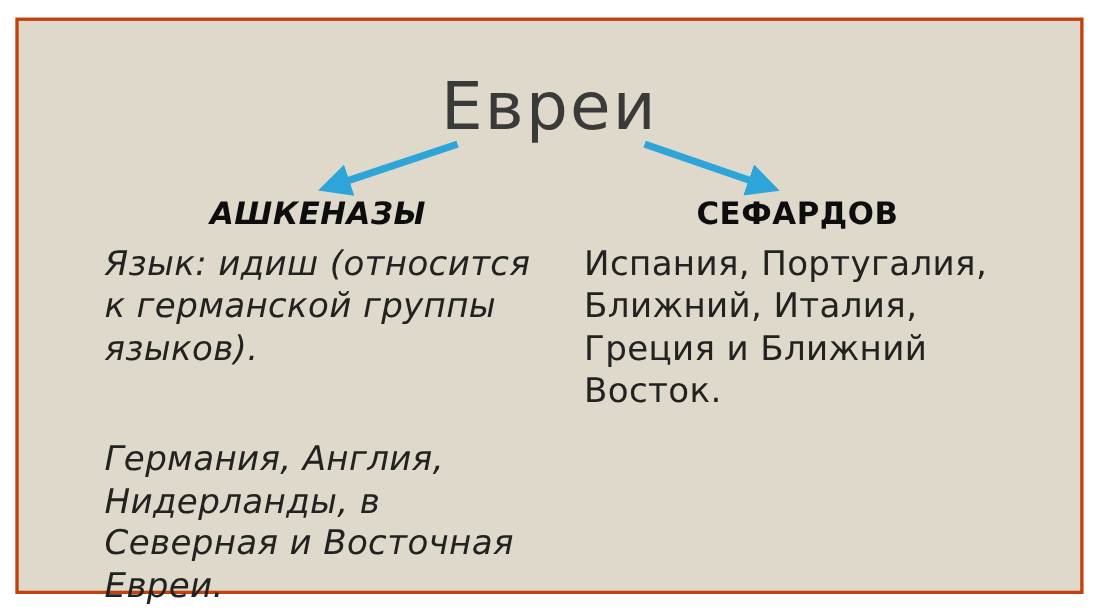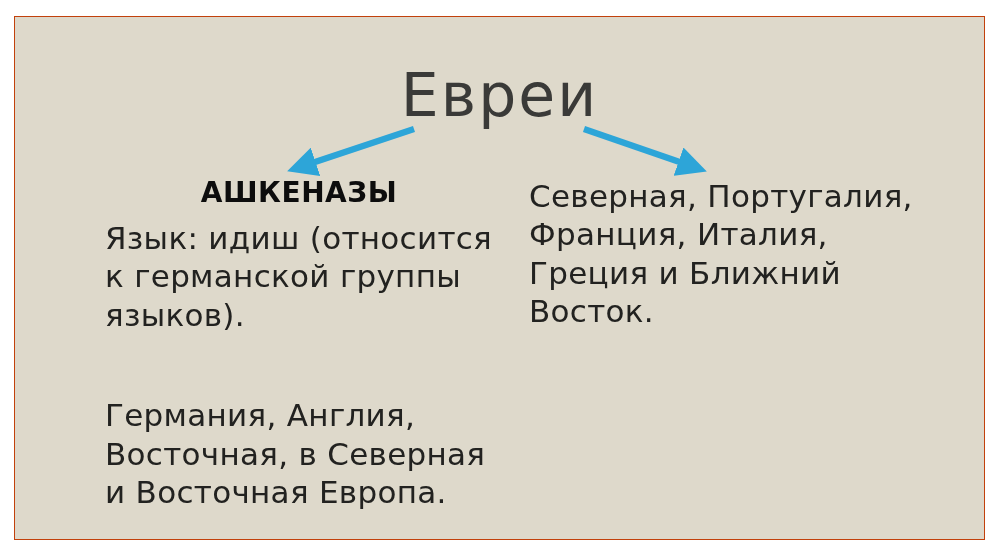--- a/index.html
+++ b/index.html
@@ -11,21 +11,21 @@
   }
   .page {
     position: relative;
     width: 1000px; height: 560px;
   }
   .slide {
     position: absolute;
     left: 14px; top: 16px;
     width: 971px; height: 524px;
     background: var(--slide-background, #ded9cb);
-    border: 1px solid #c2410c;
+    border: 3px solid #c2410c;
   }
   .title {
     position: absolute;
     left: 0; right: 0; top: 48px;
     text-align: center;
     font-size: 60px;
     font-weight: 400;
     letter-spacing: 2px;
     color: var(--title-text, #3a3a38);
     line-height: 1;
@@ -35,21 +35,21 @@
     left: 0; top: 0;
     width: 971px; height: 524px;
     pointer-events: none;
   }
   .arrows line { stroke: var(--arrow, #2da5d8); }
   .arrows .ah { fill: var(--arrow, #2da5d8); }
   .col {
     position: absolute;
     top: 160px;
   }
-  .col-left  { left: 90px;  width: 388px; }
+  .col-left  { left: 78px;  width: 388px; font-style: italic; }
   .col-right { left: 514px; width: 388px; }
   .col h2 {
     text-align: center;
     font-size: 28px;
     font-weight: bold;
     letter-spacing: 0.5px;
     color: var(--heading-text, #0d0d0d);
     line-height: 32px;
     margin-bottom: 10px;
   }
@@ -76,21 +76,22 @@
           <path class="ah" d="M0,0 L4.6,2.3 L0,4.6 z"></path>
         </marker>
       </defs>
       <line x1="399" y1="112" x2="282" y2="151" stroke-width="6.5" marker-end="url(#ah)"></line>
       <line x1="569" y1="112" x2="682" y2="151" stroke-width="6.5" marker-end="url(#ah)"></line>
     </svg>
 
     <section class="col col-left">
       <h2>АШКЕНАЗЫ</h2>
       <p>Язык: идиш (относится к германской группы языков).</p>
-      <p>Германия, Англия, Восточная, в Северная и Восточная Европа.</p>
+      <p>Германия, Англия, Нидерланды, в Северная и Восточная Евреи.</p>
     </section>
 
     <section class="col col-right">
-      <p>Северная, Португалия, Франция, Италия, Греция и Ближний Восток.</p>
+      <h2>СЕФАРДОВ</h2>
+      <p>Испания, Португалия, Ближний, Италия, Греция и Ближний Восток.</p>
     </section>
 
   </div>
 </div>
 
 </body></html>

